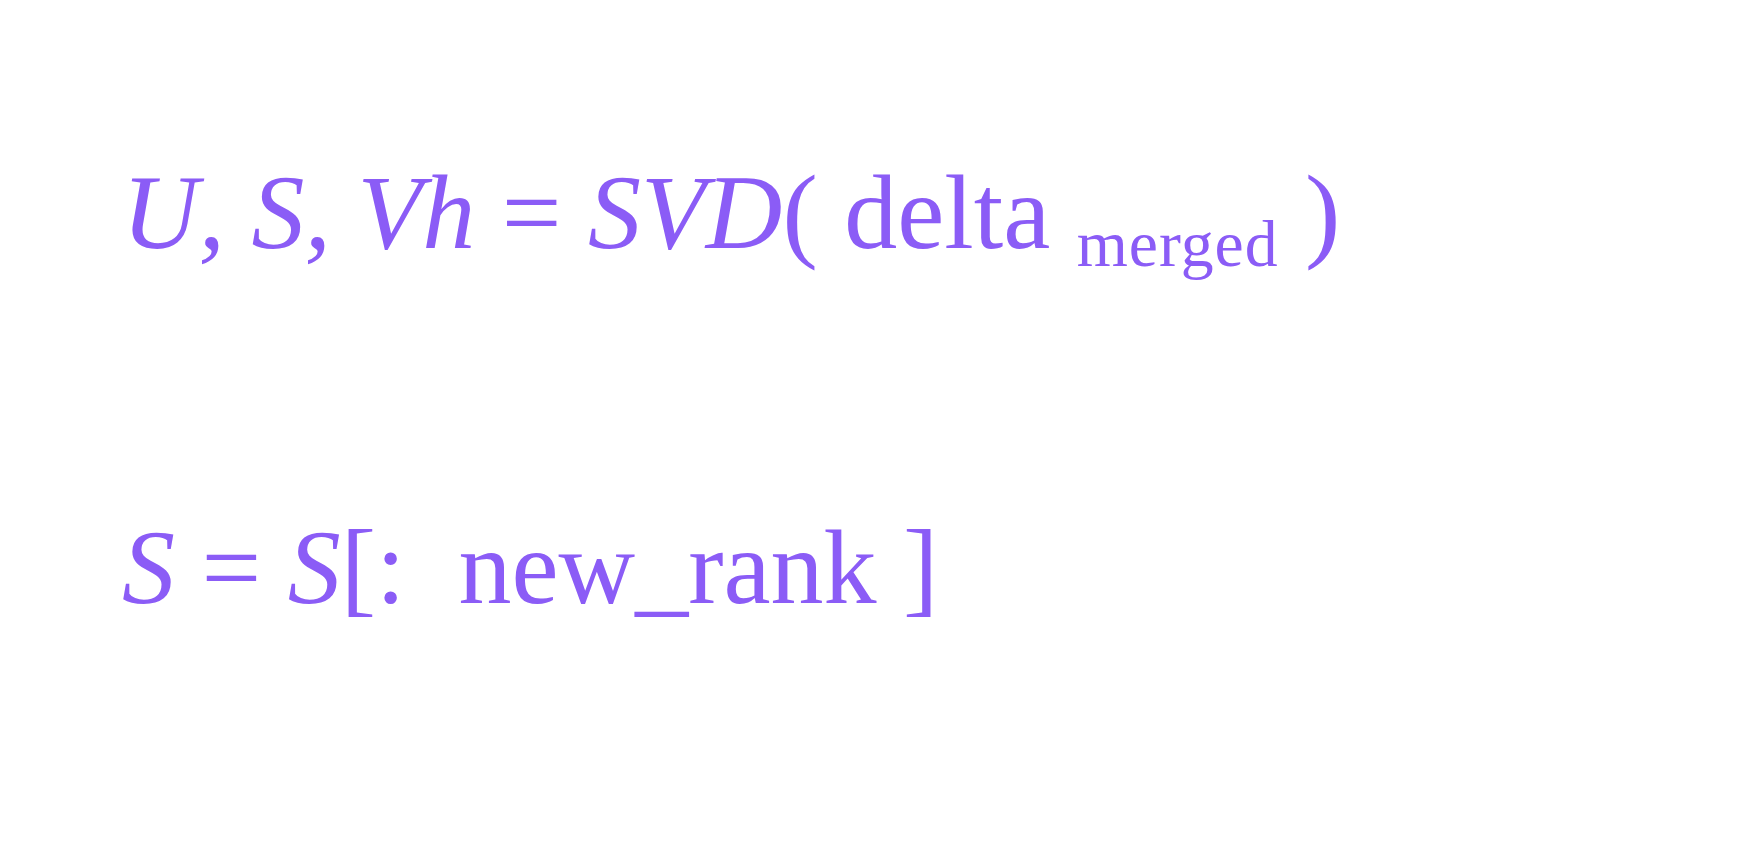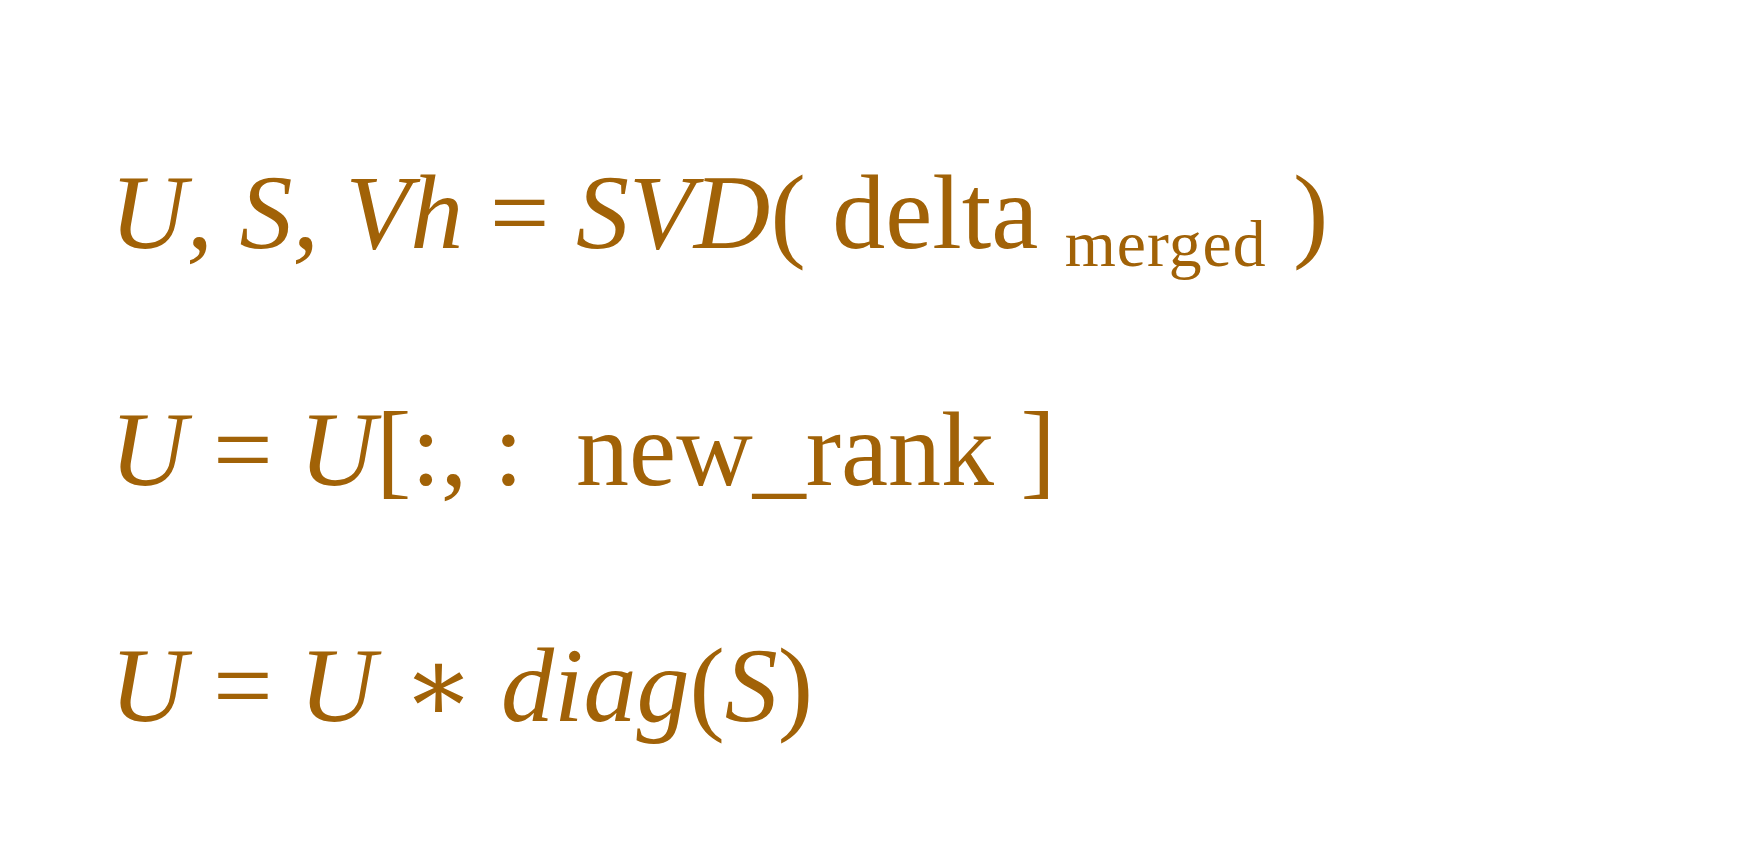--- a/index.html
+++ b/index.html
@@ -6,27 +6,27 @@
     margin: 0;
     padding: 0;
     background: #ffffff;
     width: 1762px;
     height: 852px;
     overflow: hidden;
   }
   .equation-block {
     width: 1762px;
     height: 852px;
-    padding-left: 4px;
+    padding-left: 16px;
     box-sizing: border-box;
     display: flex;
     flex-direction: column;
     justify-content: space-between;
     font-family: "Liberation Serif", "DejaVu Serif", serif;
-    color: #a16207;
+    color: #8b5cf6;
   }
   .eq {
     font-size: 106px;
     line-height: 142px;
     height: 142px;
     white-space: pre;
     letter-spacing: 0px;
   }
   .it  { font-style: italic; }
   .rm  { font-style: normal; }
@@ -39,27 +39,24 @@
 </style>
 </head>
 <body>
 
 <div class="equation-block">
 
   <div class="eq">
     <span class="it">U, S, Vh</span><span class="rm"> = </span><span class="it">SVD</span><span class="rm">( delta </span><span class="sub">merged</span><span class="rm"> )</span>
   </div>
 
+
   <div class="eq">
-    <span class="it">U</span><span class="rm"> = </span><span class="it">U</span><span class="rm">[:, :  </span><span class="rm">new_rank</span><span class="rm"> ]</span>
+    <span class="it">S</span><span class="rm"> = </span><span class="it">S</span><span class="rm">[:  </span><span class="rm">new_rank</span><span class="rm"> ]</span>
   </div>
 
-
-  <div class="eq">
-    <span class="it">U</span><span class="rm"> = </span><span class="it">U</span><span class="rm"> ∗ </span><span class="it">diag</span><span class="rm">(</span><span class="it">S</span><span class="rm">)</span>
-  </div>
 
 
   <div class="eq">
     
   </div>
 
 </div>
 
 </body></html>

